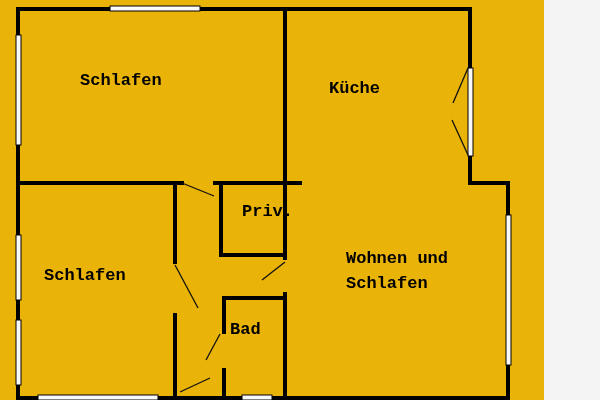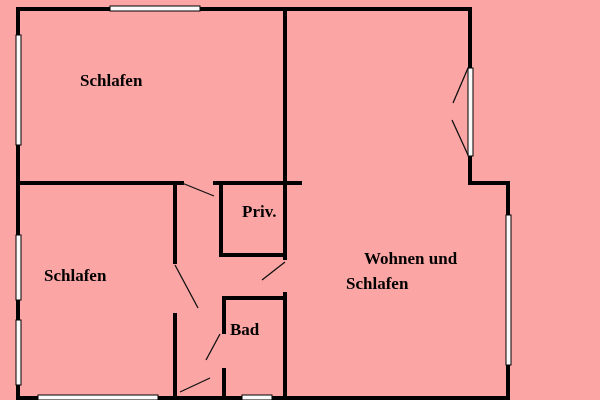--- a/index.html
+++ b/index.html
@@ -1,22 +1,22 @@
 <!DOCTYPE html>
 <html><head>
   <meta charset="utf-8">
   <style>
     html, body { margin: 0; padding: 0; background: #f4f4f4; }
     #plan {
       position: relative;
-      width: 600px;
+      width: 544px;
       height: 400px;
-      background: #fca5a5;
+      background: #eab308;
       overflow: hidden;
-      font-family: Liberation Serif, serif;
+      font-family: Liberation Mono, monospace;
     }
     svg { position: absolute; left: 0; top: 0; }
     .wall { stroke: #000; stroke-width: 4; fill: none; stroke-linecap: square; }
     .window { stroke: #000; stroke-width: 1; fill: #fafafa; }
     .door { stroke: #111; stroke-width: 1.3; fill: none; }
     .label {
       position: absolute;
       font-weight: bold;
       font-size: 17px;
       color: #000;
@@ -81,18 +81,19 @@
       <line class="door" x1="175" y1="265" x2="198" y2="308"></line>
       <line class="door" x1="285" y1="262" x2="262" y2="280"></line>
       <line class="door" x1="220" y1="334" x2="206" y2="360"></line>
       <line class="door" x1="180" y1="392" x2="210" y2="378"></line>
       <line class="door" x1="468" y1="68" x2="453" y2="103"></line>
       <line class="door" x1="468" y1="155" x2="452" y2="120"></line>
     </g>
   </svg>
 
   <div class="label" style="left:80px; top:69px;">Schlafen</div>
+  <div class="label" style="left:329px; top:77px;">Küche</div>
   <div class="label" style="left:242px; top:200px;">Priv.</div>
   <div class="label" style="left:44px; top:264px;">Schlafen</div>
-  <div class="label" style="left:364px; top:247px;text-align:center;">Wohnen und</div>
+  <div class="label" style="left:346px; top:247px;text-align:center;">Wohnen und</div>
   <div class="label" style="left:346px; top:272px;">Schlafen</div>
   <div class="label" style="left:230px; top:318px;">Bad</div>
 </div>
 
 </body></html>

